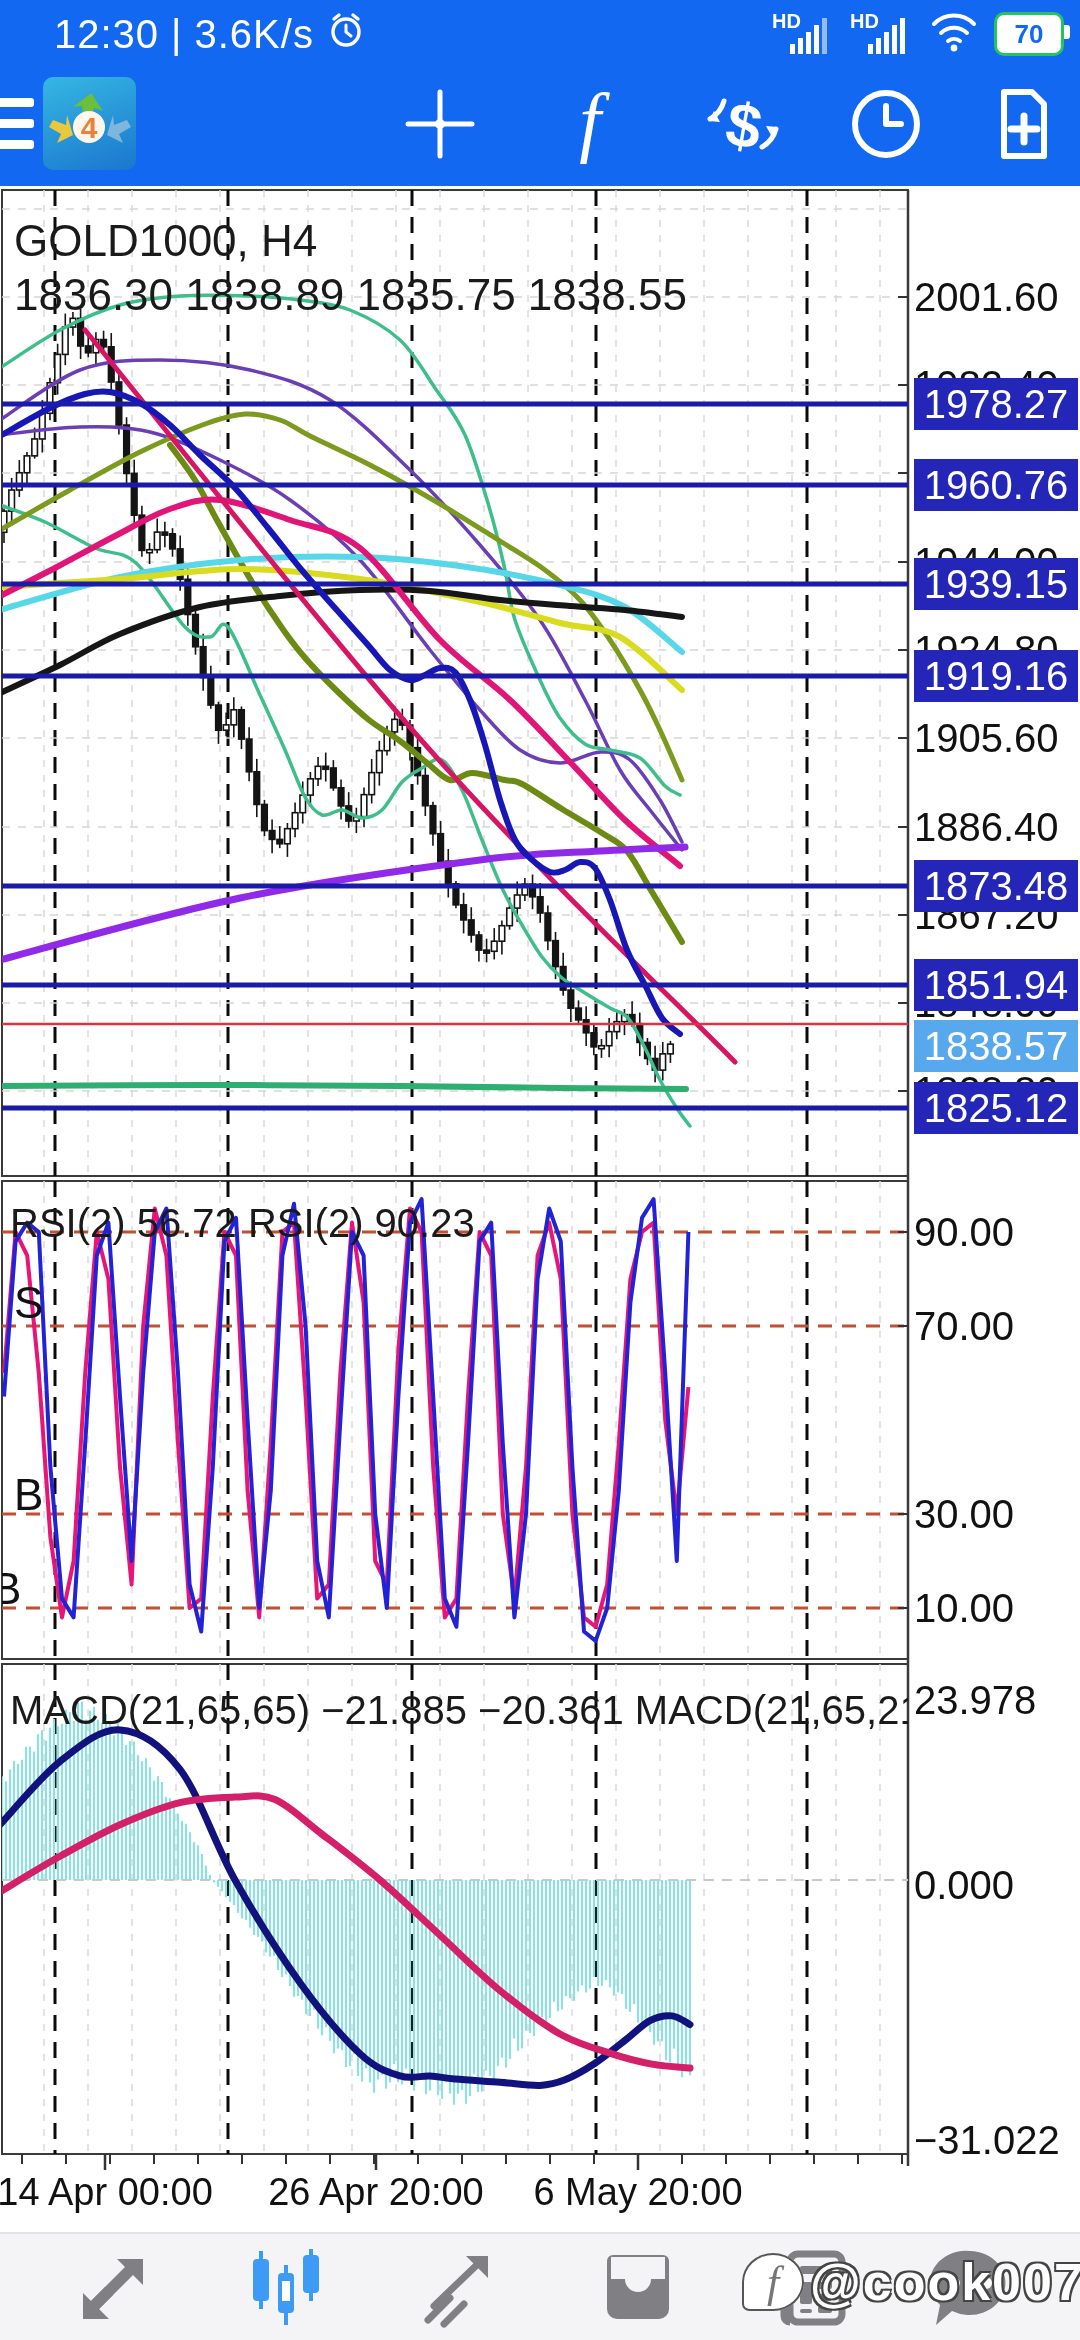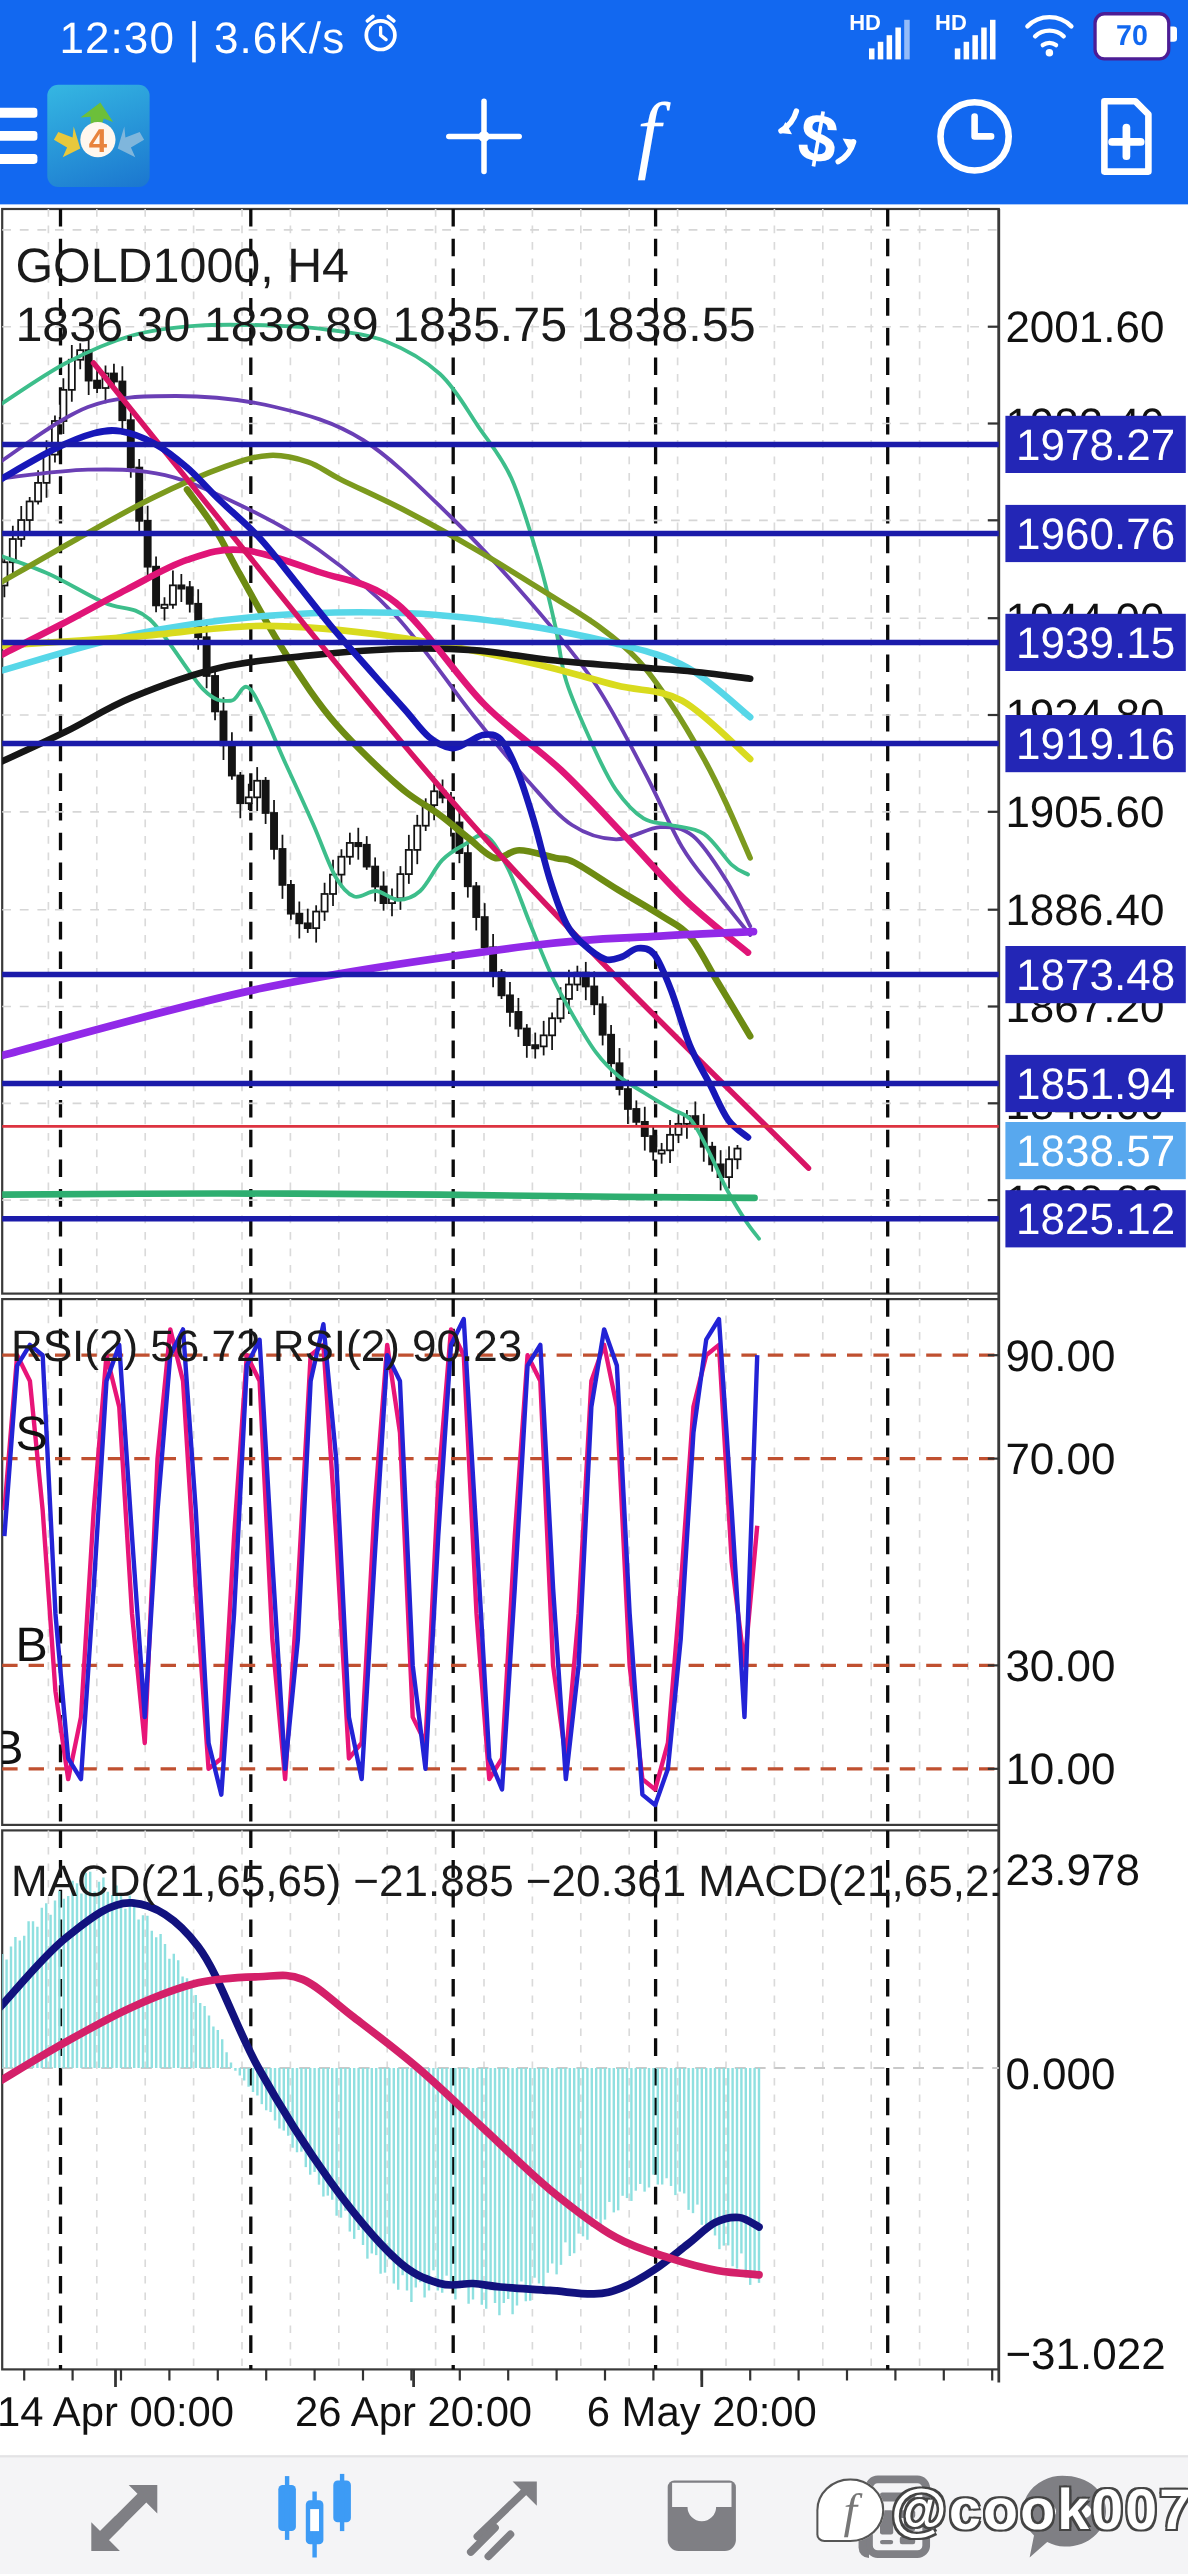--- a/index.html
+++ b/index.html
@@ -2,24 +2,24 @@
 <html><head>
 <meta charset="utf-8">
 <style>
   html,body{margin:0;padding:0;background:#000;}
   #phone{position:relative;width:1080px;height:2340px;background:#fff;overflow:hidden;
          font-family:"Liberation Sans",sans-serif;}
   
   #topbar{position:absolute;left:0;top:0;width:1080px;height:186px;background:#1268F0;}
   #statusbar{position:absolute;left:0;top:0;width:1080px;height:62px;color:#fff;}
   #status-left{position:absolute;left:54px;top:10px;font-size:40px;font-weight:400;letter-spacing:1px;display:flex;align-items:center;gap:12px;}
-  #status-right{position:absolute;right:16px;top:8px;display:flex;align-items:center;gap:14px;}
+  #status-right{position:absolute;right:16px;top:8px;display:flex;align-items:flex-end;gap:14px;}
   .sig{position:relative;width:64px;height:46px;}
   .sig .hd{position:absolute;left:0;top:0;font-size:20px;font-weight:700;color:#fff;}
-  .battery{position:relative;width:64px;height:38px;border:3px solid #4c1d95;border-radius:10px;background:#fff;display:flex;align-items:center;justify-content:center;}
+  .battery{position:relative;width:64px;height:38px;border:3px solid #22c55e;border-radius:10px;background:#fff;display:flex;align-items:center;justify-content:center;}
   .battery span{color:#1268F0;font-size:26px;font-weight:700;}
   .battery:after{content:"";position:absolute;right:-9px;top:10px;width:6px;height:14px;background:#fff;border-radius:0 3px 3px 0;}
   #toolbar{position:absolute;left:0;top:62px;width:1080px;height:124px;}
   .tbtn{position:absolute;top:0;height:124px;display:flex;align-items:center;justify-content:center;}
   #menu-btn{left:-8px;width:48px;}
   #logo{left:43px;top:15px;width:93px;height:93px;border-radius:10px;
         background:linear-gradient(160deg,#35b7e2,#1b76cf);position:absolute;display:flex;align-items:center;justify-content:center;}
   
   #chart-wrap{position:absolute;left:0;top:186px;width:1080px;height:2046px;background:#fff;}
   #chart-svg{position:absolute;left:0;top:0;}

